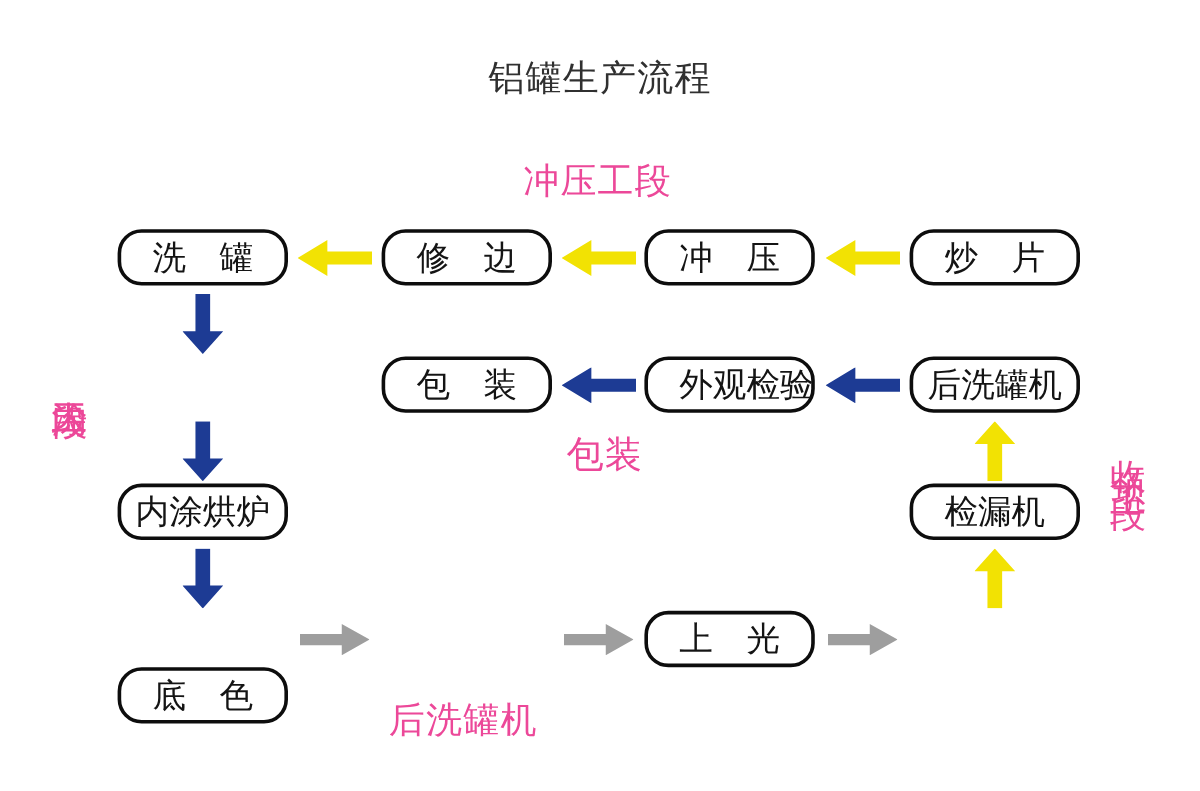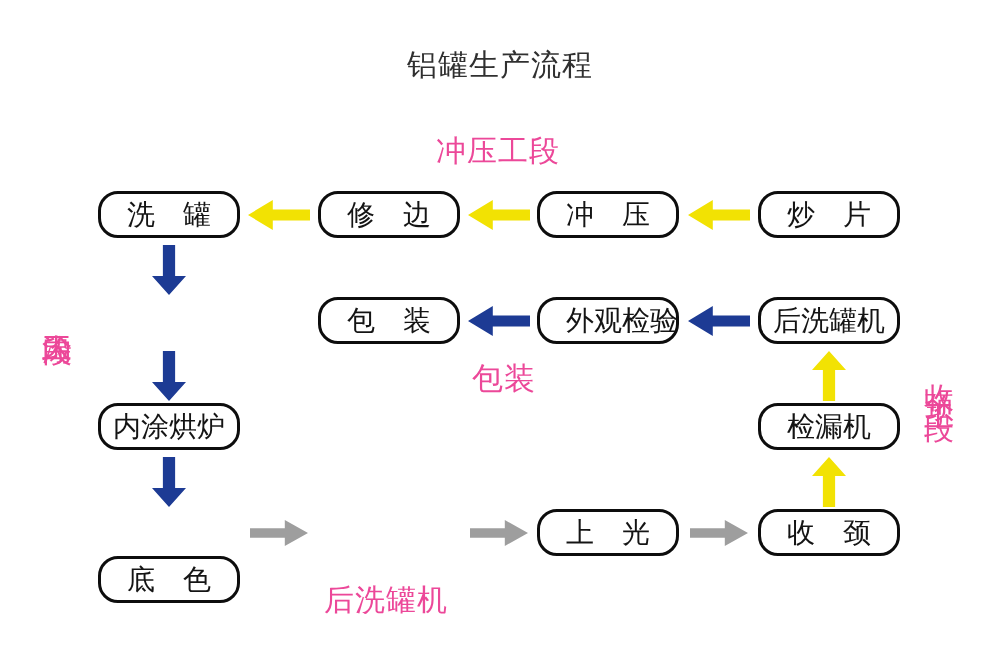--- a/index.html
+++ b/index.html
@@ -55,21 +55,20 @@
 
   <div class="box" style="left:318px;top:297px;">包　装</div>
   <div class="box" style="left:537px;top:297px;padding-left:28px;">外观检验</div>
   <div class="box" style="left:758px;top:297px;">后洗罐机</div>
 
   <div class="box" style="left:98px;top:403px;">内涂烘炉</div>
   <div class="box" style="left:758px;top:403px;">检漏机</div>
 
   <div class="box" style="left:98px;top:509px;margin-top:47px;">底　色</div>
   <div class="box" style="left:537px;top:509px;">上　光</div>
-  <div class="box" style="left:758px;top:509px;">收　颈</div>
 
   <div class="arrow h yellow a-left" style="left:688px;top:200px;"></div>
   <div class="arrow h yellow a-left" style="left:468px;top:200px;"></div>
   <div class="arrow h yellow a-left" style="left:248px;top:200px;"></div>
 
   <div class="arrow v blue a-down" style="left:152px;top:245px;"></div>
   <div class="arrow v blue a-down" style="left:152px;top:351px;"></div>
   <div class="arrow v blue a-down" style="left:152px;top:457px;"></div>
 
   <div class="arrow h blue a-left" style="left:688px;top:306px;"></div>

